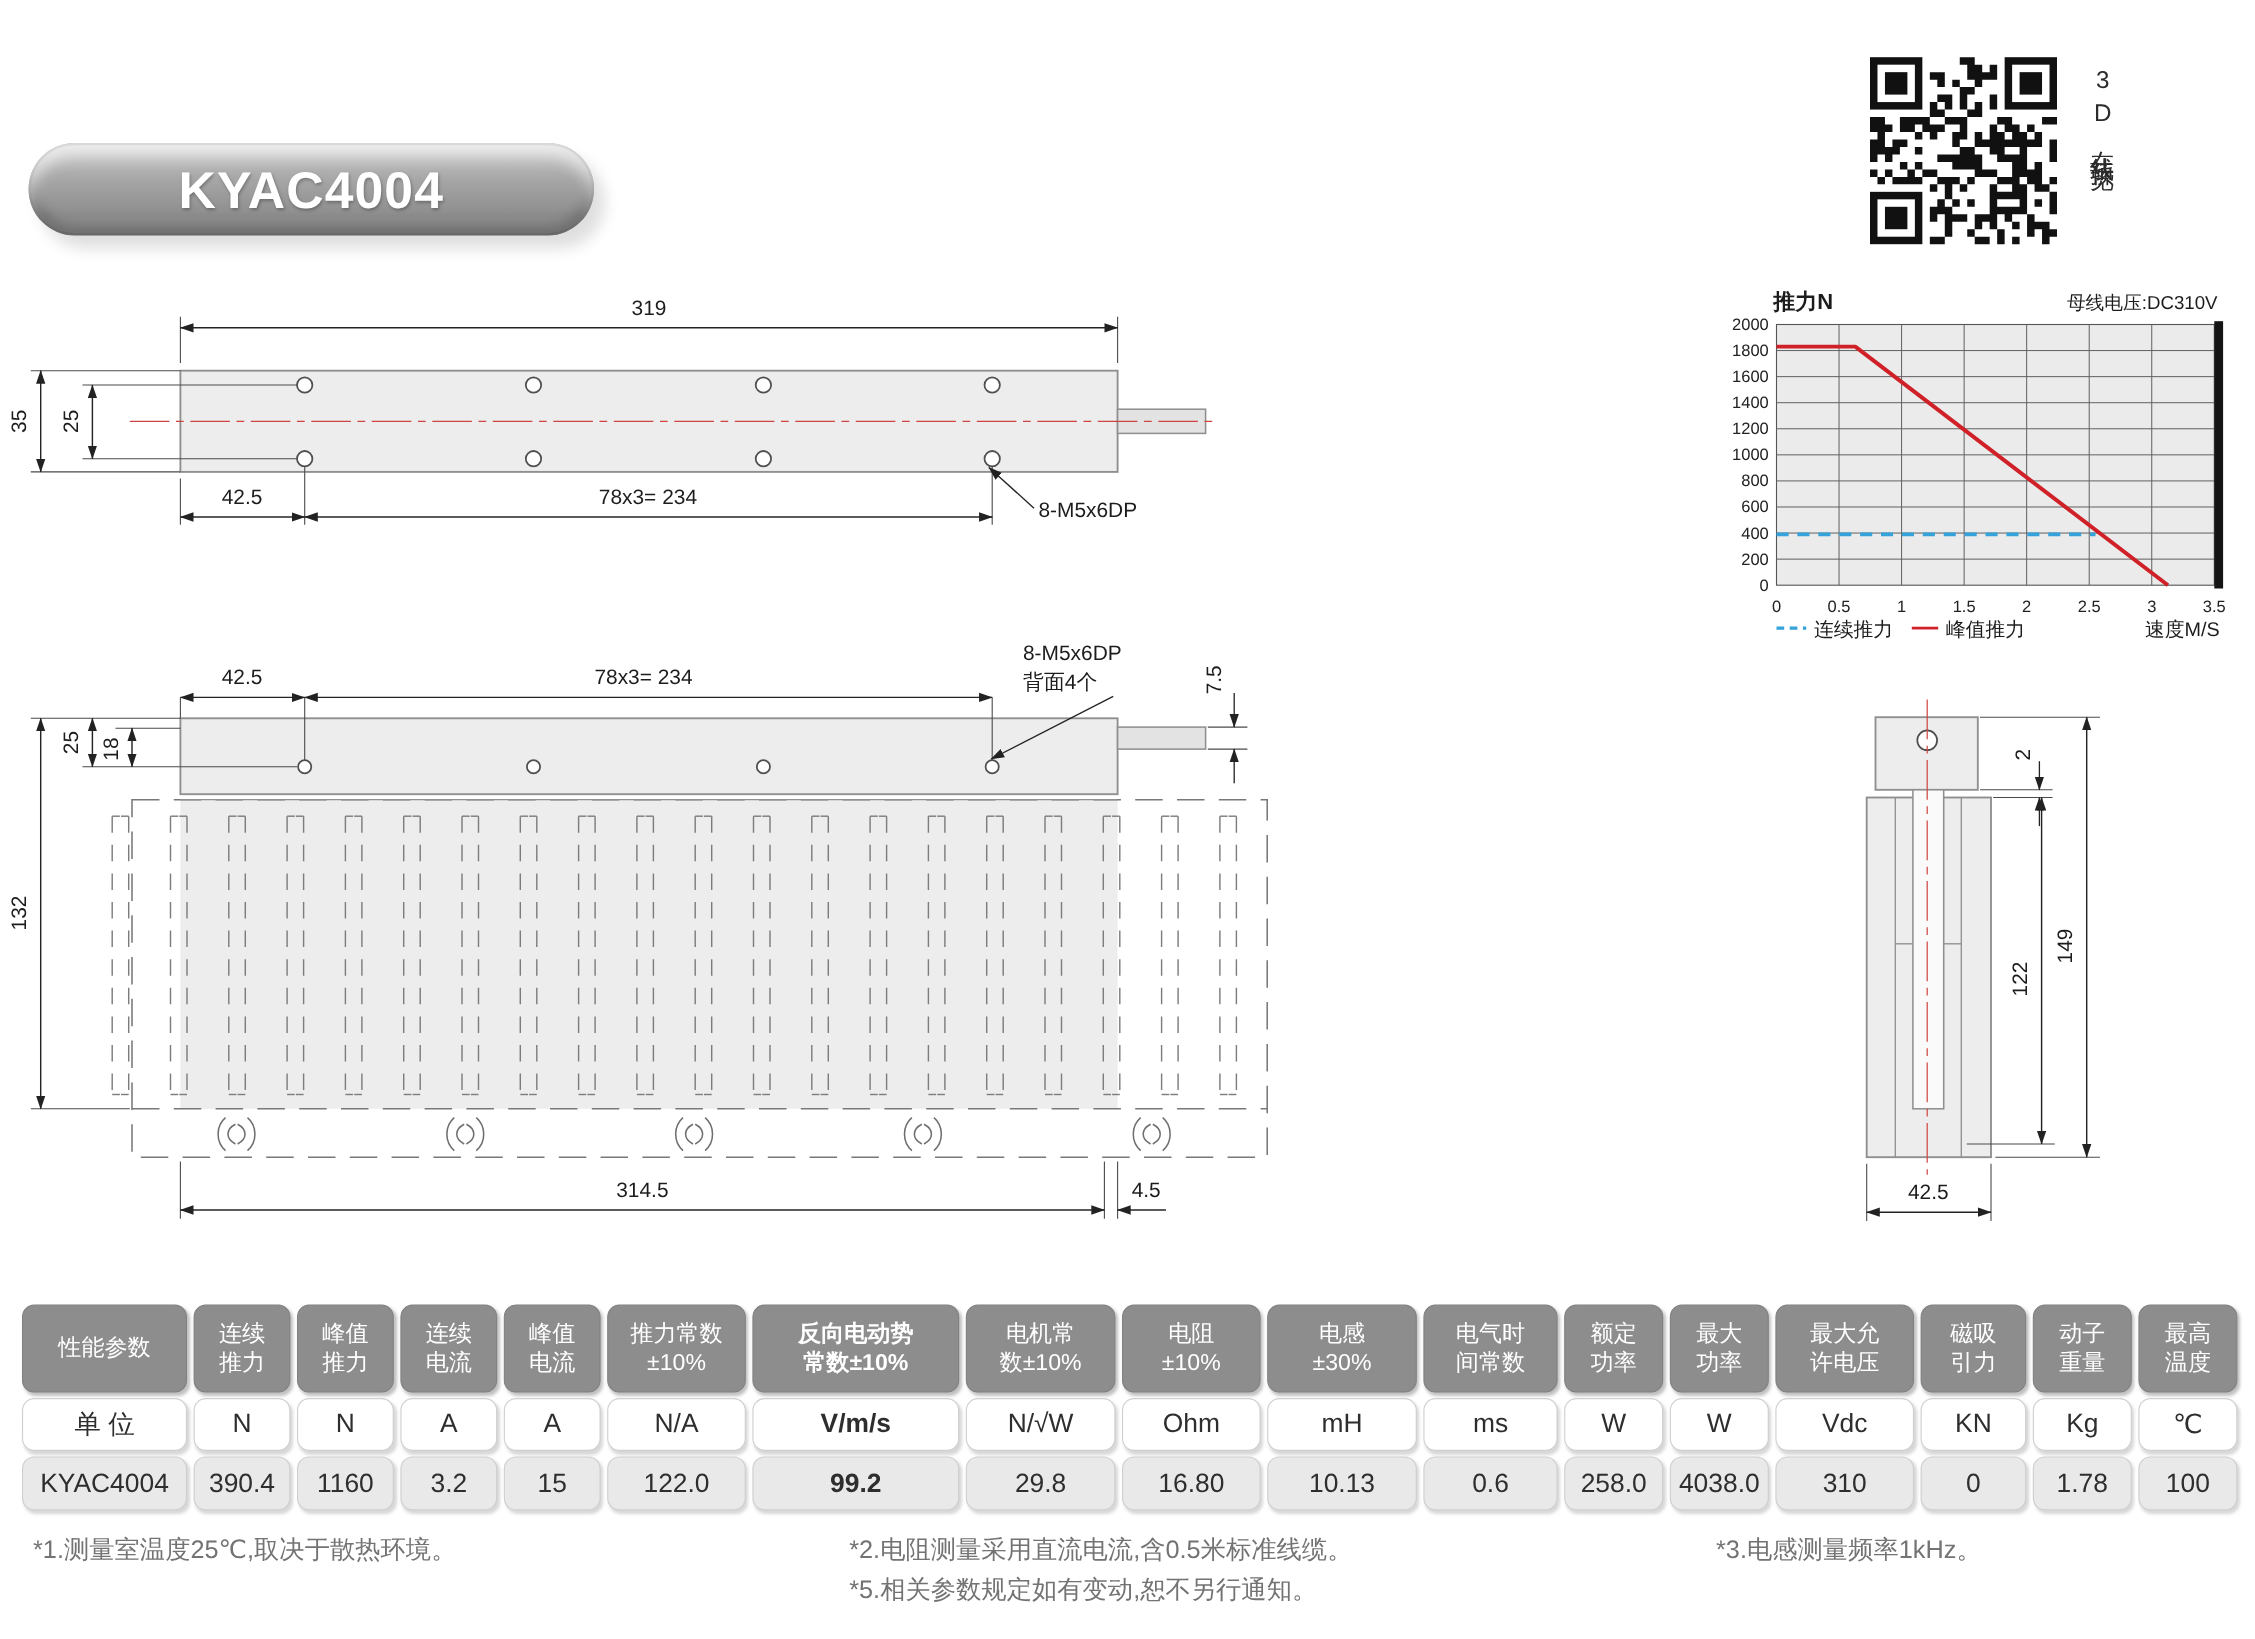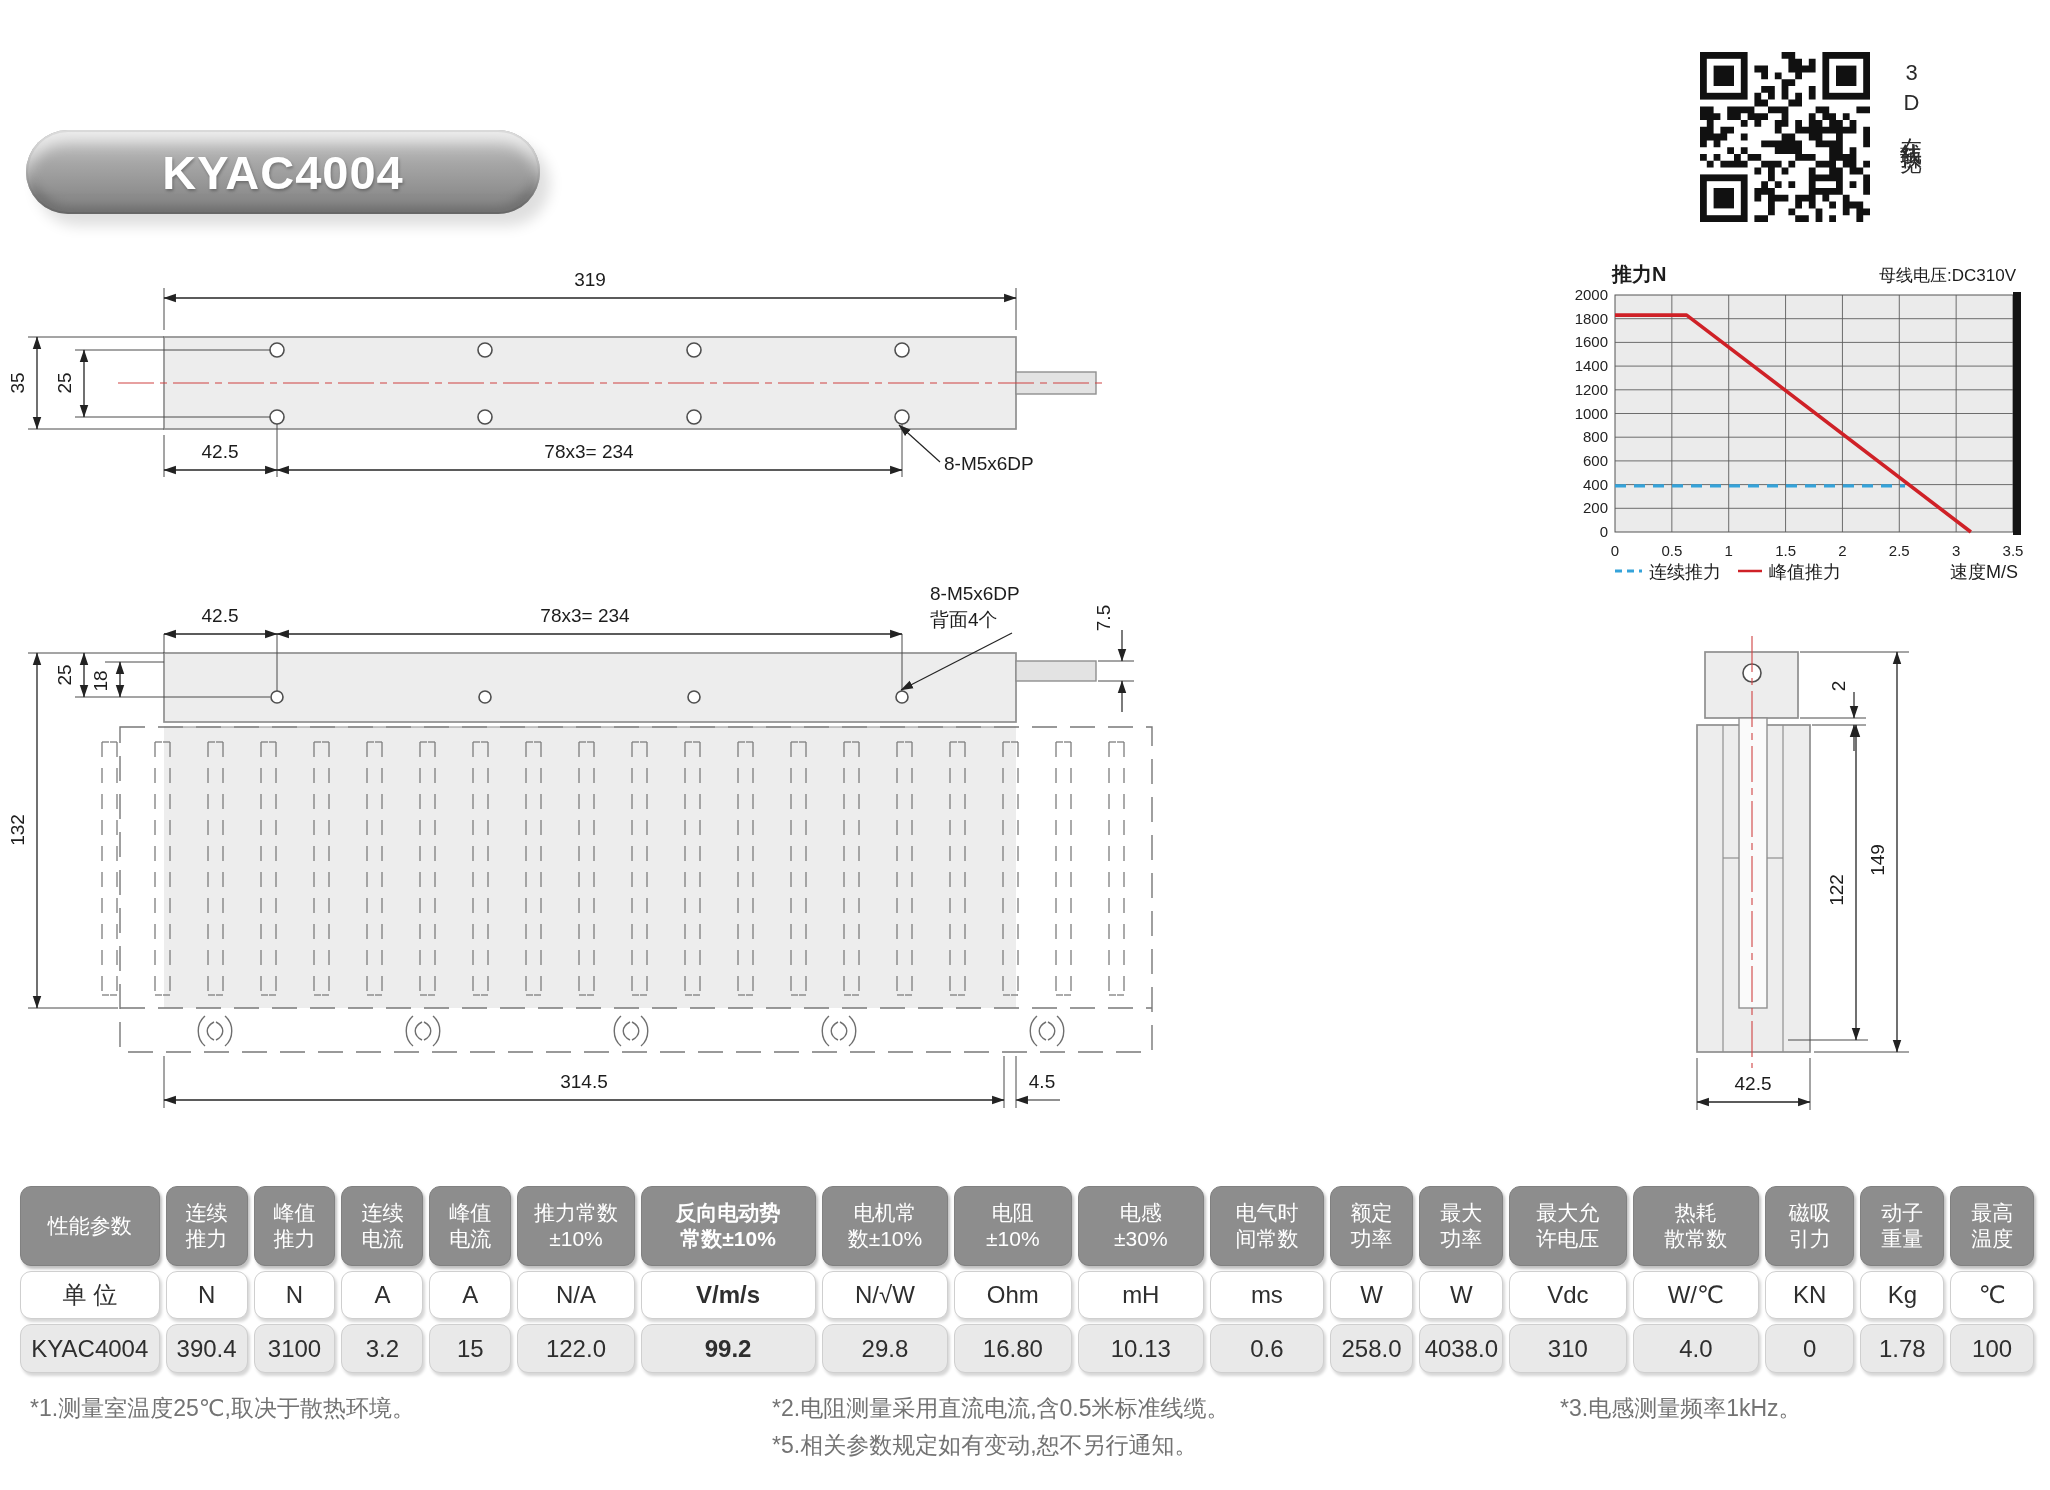--- a/index.html
+++ b/index.html
@@ -416,21 +416,21 @@
       <div class="col" style="flex-grow: 88;">
         <div class="cell hdr">连续
 推力</div>
         <div class="cell unit">N</div>
         <div class="cell val">390.4</div>
       </div>
       <div class="col" style="flex-grow: 88;">
         <div class="cell hdr">峰值
 推力</div>
         <div class="cell unit">N</div>
-        <div class="cell val">3100</div>
+        <div class="cell val">1160</div>
       </div>
       <div class="col" style="flex-grow: 88;">
         <div class="cell hdr">连续
 电流</div>
         <div class="cell unit">A</div>
         <div class="cell val">3.2</div>
       </div>
       <div class="col" style="flex-grow: 88;">
         <div class="cell hdr">峰值
 电流</div>
@@ -483,26 +483,20 @@
         <div class="cell hdr">最大
 功率</div>
         <div class="cell unit">W</div>
         <div class="cell val">4038.0</div>
       </div>
       <div class="col" style="flex-grow: 126;">
         <div class="cell hdr">最大允
 许电压</div>
         <div class="cell unit">Vdc</div>
         <div class="cell val">310</div>
-      </div>
-      <div class="col" style="flex-grow: 136;">
-        <div class="cell hdr">热耗
-散常数</div>
-        <div class="cell unit">W/℃</div>
-        <div class="cell val">4.0</div>
       </div>
       <div class="col" style="flex-grow: 96;">
         <div class="cell hdr">磁吸
 引力</div>
         <div class="cell unit">KN</div>
         <div class="cell val">0</div>
       </div>
       <div class="col" style="flex-grow: 90;">
         <div class="cell hdr">动子
 重量</div>

